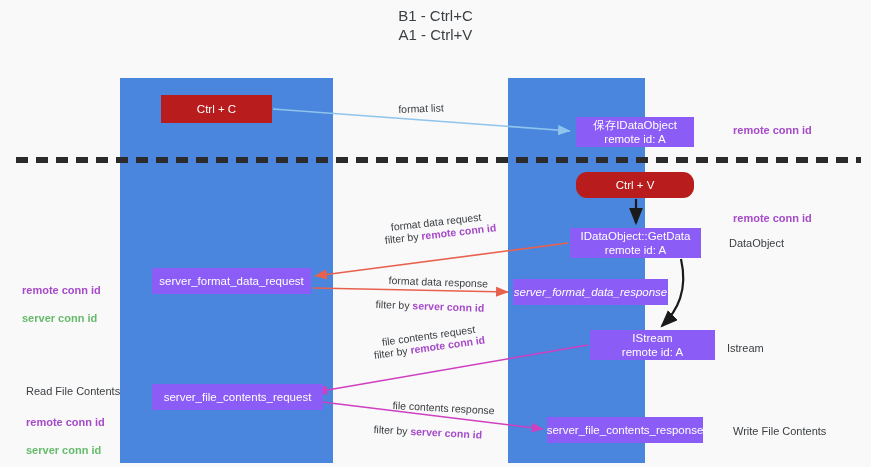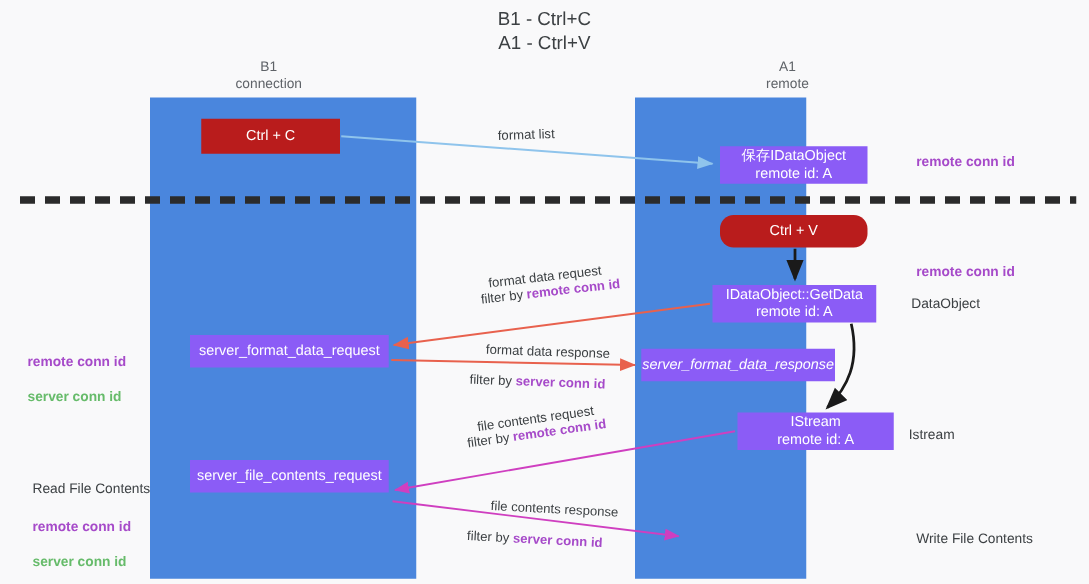--- a/index.html
+++ b/index.html
@@ -54,21 +54,21 @@
   .green{background:#b91c1c;}
   .orange{background:#8b5cf6;}
 
   #n-ctrlc{left:161px;top:95px;width:111px;height:28px;}
   #n-idataobject{left:576px;top:117px;width:118px;height:30px;}
   #n-ctrlv{left:576px;top:172px;width:118px;height:26px;border-radius:11px;}
   #n-getdata{left:570px;top:228px;width:131px;height:30px;}
   #n-fmtreq{left:152px;top:268px;width:159px;height:26px;text-align:center;}
   #n-fmtres{left:513px;top:279px;width:155px;height:26px;font-style:italic;}
   #n-istream{left:590px;top:330px;width:125px;height:30px;}
-  #n-filereq{left:152px;top:368px;width:159px;height:26px;}
+  #n-filereq{left:152px;top:384px;width:171px;height:26px;}
   #n-fileres{left:547px;top:417px;width:156px;height:26px;}
 
   
   .side{position:absolute;font-size:11px;line-height:14px;white-space:pre-line;}
   .purple{color:#a64ac9;font-weight:bold;}
   .greenTxt{color:#66bb6a;font-weight:bold;}
   .grey{color:#3c4043;}
 
   #s-rconn1{left:733px;top:123px;}
   #s-rconn2{left:733px;top:211px;}
@@ -103,24 +103,20 @@
   svg#edges{position:absolute;left:0;top:0;width:871px;height:467px;pointer-events:none;}
 </style>
 </head>
 <body>
 
 <div id="stage">
 
   <div class="abs" id="title">B1 - Ctrl+C
 A1 - Ctrl+V</div>
 
-  <div class="abs col-head" id="head-b1">B1
-connection</div>
-  <div class="abs col-head" id="head-a1">A1
-remote</div>
 
   <div class="abs lane" id="lane-left"></div>
   <div class="abs lane" id="lane-right"></div>
 
   <svg id="edges" viewBox="0 0 871 467">
     <defs>
       <marker id="ah-blue" markerWidth="9" markerHeight="9" refX="7.5" refY="3.2" orient="auto">
         <path d="M0,0 L8,3.2 L0,6.4 z" fill="#8fc4ec"></path>
       </marker>
       <marker id="ah-red" markerWidth="9" markerHeight="9" refX="7.5" refY="3.2" orient="auto">
@@ -155,20 +151,21 @@
   <div class="node orange" id="n-idataobject">保存IDataObject
 remote id: A</div>
   <div class="node green" id="n-ctrlv">Ctrl + V</div>
   <div class="node orange" id="n-getdata">IDataObject::GetData
 remote id: A</div>
   <div class="node orange" id="n-fmtreq">server_format_data_request</div>
   <div class="node orange" id="n-fmtres">server_format_data_response</div>
   <div class="node orange" id="n-istream">IStream
 remote id: A</div>
   <div class="node orange" id="n-filereq">server_file_contents_request</div>
+  <div class="node orange" id="n-fileres">server_file_contents_response</div>
 
   <div class="side purple" id="s-rconn1">remote conn id</div>
   <div class="side purple" id="s-rconn2">remote conn id</div>
   <div class="side grey" id="s-dataobject">DataObject</div>
   <div class="side grey" id="s-istream">Istream</div>
   <div class="side grey" id="s-write">Write File Contents</div>
 
   <div class="side" id="s-left-conn">
     <div class="purple">remote conn id</div>
     <div class="greenTxt">server conn id</div>

